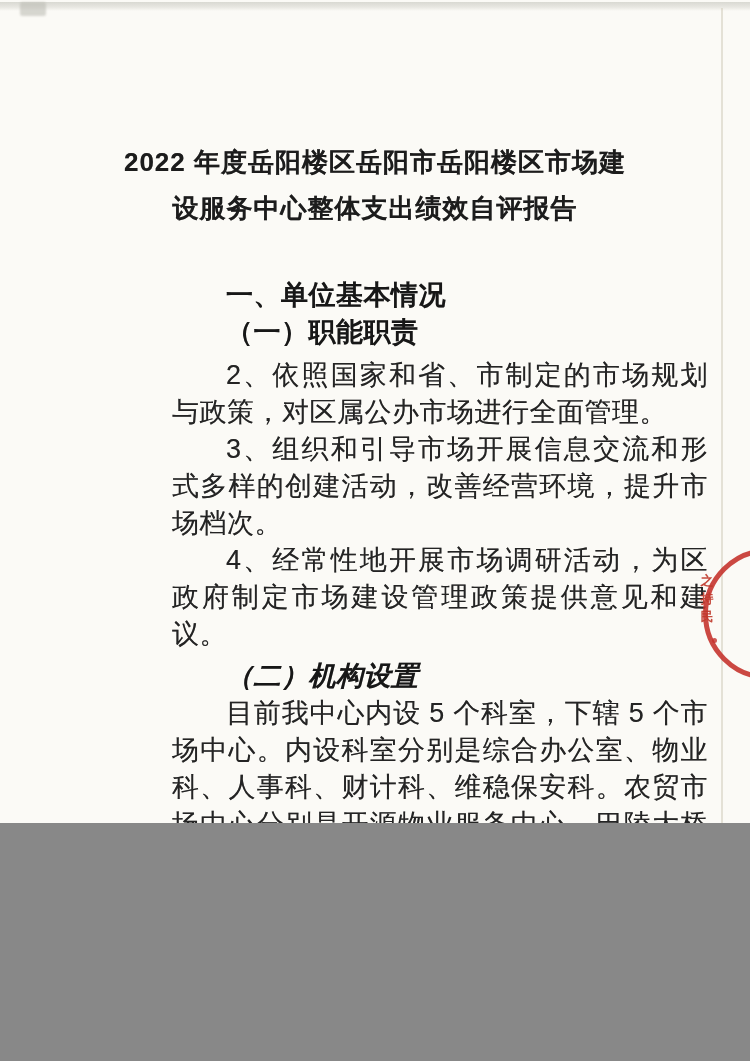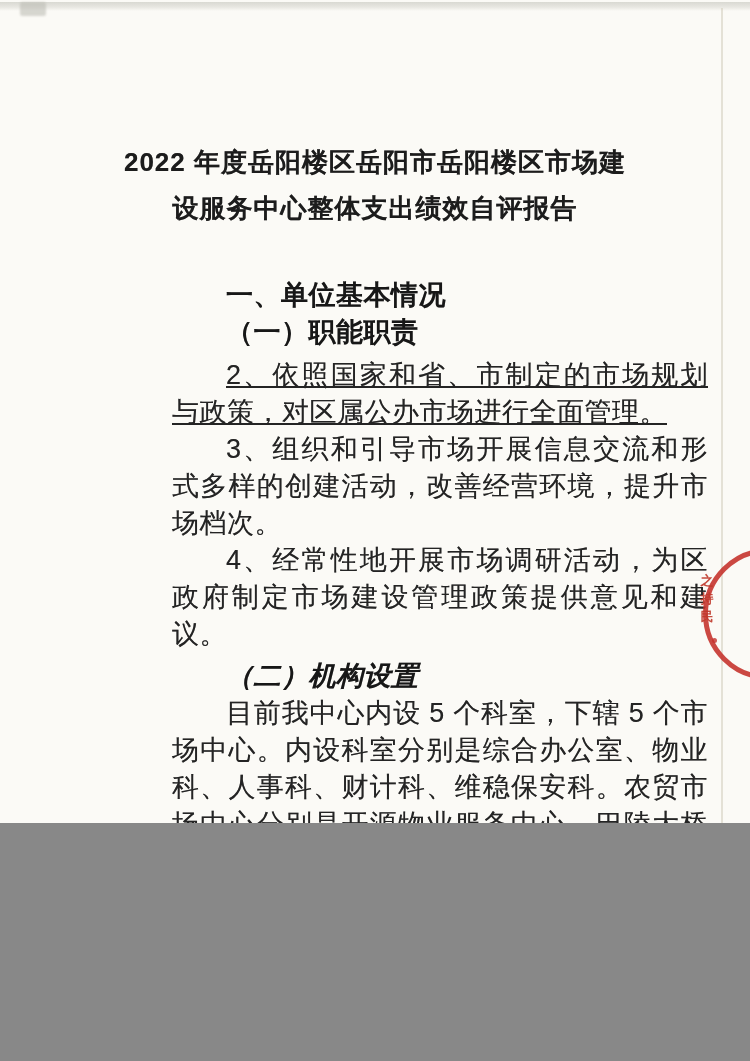--- a/index.html
+++ b/index.html
@@ -62,21 +62,21 @@
   .heading {
     font-weight: bold;
     color: #171717;
     text-indent: 2em;
   }
   .para {
     text-indent: 2em;
     text-align: justify;
     text-justify: inter-ideograph;
   }
-  .mt6 { margin-top: 6px; text-decoration: underline; }
+  .mt6 { margin-top: 6px; }
   .mt4 { margin-top: 4px; }
   .mt5 { margin-top: 5px; font-style: italic; }
   
   .page-number {
     position: absolute; left: 575px; top: 948px; width: 80px;
     font-size: 17px; letter-spacing: 2px; color: #3a3a42;
     text-align: center; white-space: nowrap;
   }
   
   .seal { position: absolute; left: 690px; top: 540px; width: 60px; height: 140px; }

